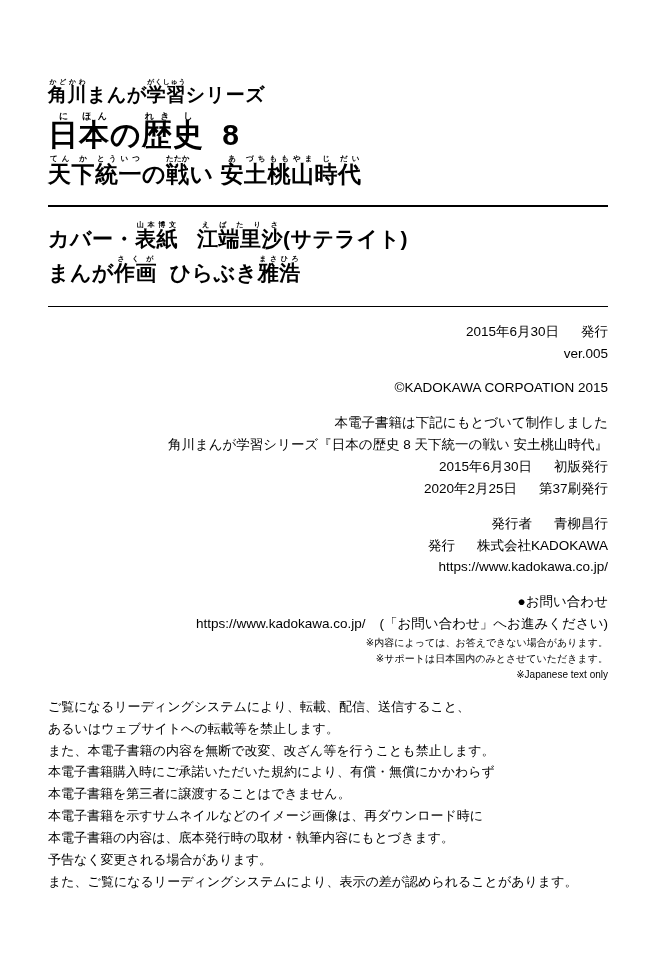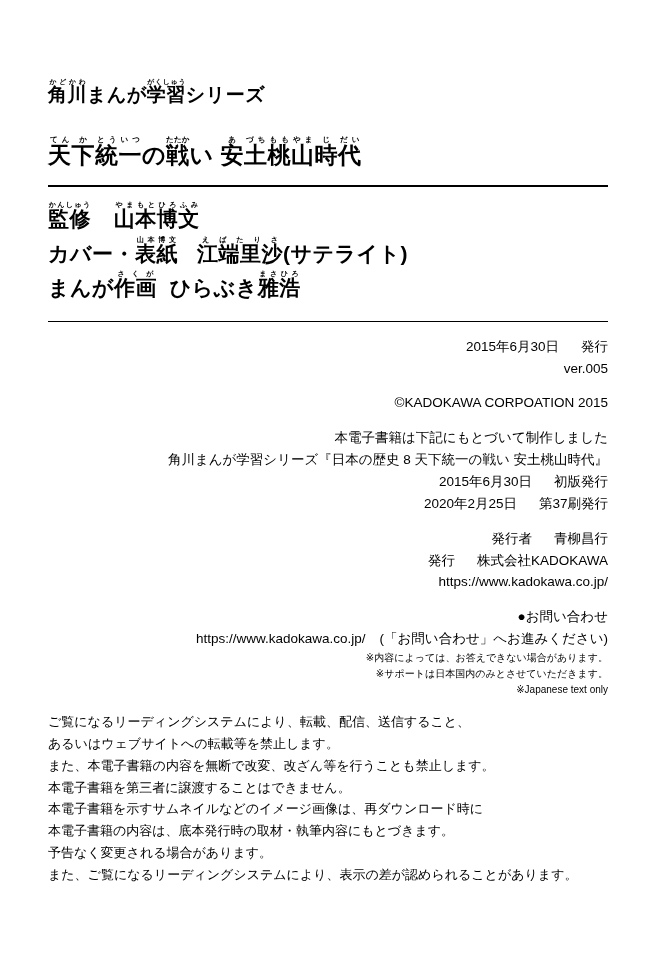--- a/index.html
+++ b/index.html
@@ -52,21 +52,21 @@
 
   
   ruby { ruby-position: over; }
   rt {
     font-size: 0.36em;
     font-weight: bold;
     letter-spacing: 0;
     line-height: 1;
   }
   .main-title rt { font-size: 0.30em; }
-  .sub-title rt { font-size: 0.33em; margin-top: 24px; }
+  .sub-title rt { font-size: 0.33em; }
 
   .rule {
     border: none;
     border-top: 2px solid #000;
     margin: 18px 0 14px 0;
     width: 100%;
   }
   .rule.thin {
     border-top: 1.5px solid #000;
     margin: 16px 0 14px 0;
@@ -105,31 +105,31 @@
 </head>
 <body>
 
 <div class="page">
   <div class="colophon">
 
     <div>
       <div class="series-line">
         <ruby>角<rt>かど</rt></ruby><ruby>川<rt>かわ</rt></ruby>まんが<ruby>学習<rt>がくしゅう</rt></ruby>シリーズ
       </div>
+      <div class="main-title">
+        <ruby>日<rt>に</rt></ruby><ruby>本<rt>ほん</rt></ruby>の<ruby>歴<rt>れき</rt></ruby><ruby>史<rt>し</rt></ruby>&nbsp;&nbsp;8
+      </div>
       <div class="sub-title">
         <ruby>天<rt>てん</rt></ruby><ruby>下<rt>か</rt></ruby><ruby>統<rt>とう</rt></ruby><ruby>一<rt>いつ</rt></ruby>の<ruby>戦<rt>たたか</rt></ruby>い&nbsp;<ruby>安<rt>あ</rt></ruby><ruby>土<rt>づち</rt></ruby><ruby>桃<rt>もも</rt></ruby><ruby>山<rt>やま</rt></ruby><ruby>時<rt>じ</rt></ruby><ruby>代<rt>だい</rt></ruby>
       </div>
     </div>
 
     <hr class="rule">
 
     <div class="credits">
-      <div class="credit-line">
-        <span class="label"><ruby>監修<rt>かんしゅう</rt></ruby></span>&nbsp;&nbsp;<ruby>山本博文<rt>やまもとひろふみ</rt></ruby>
-      </div>
       <div class="credit-line">
         カバー・<ruby>表紙<rt>山本博文</rt></ruby>&nbsp;&nbsp;&nbsp;<ruby>江端里沙<rt>えばたりさ</rt></ruby>(サテライト)
       </div>
       <div class="credit-line">
         まんが<ruby>作画<rt>さくが</rt></ruby>&nbsp;&nbsp;ひらぶき<ruby>雅浩<rt>まさひろ</rt></ruby>
       </div>
     </div>
 
     <hr class="rule thin">
 
@@ -174,20 +174,21 @@
         </div>
         <div class="small-note">※内容によっては、お答えできない場合があります。</div>
         <div class="small-note">※サポートは日本国内のみとさせていただきます。</div>
         <div class="small-note">※Japanese text only</div>
       </div>
 
       <div class="legal">
         <div>ご覧になるリーディングシステムにより、転載、配信、送信すること、</div>
         <div>あるいはウェブサイトへの転載等を禁止します。</div>
         <div>また、本電子書籍の内容を無断で改変、改ざん等を行うことも禁止します。</div>
+        <div>本電子書籍購入時にご承諾いただいた規約により、有償・無償にかかわらず</div>
         <div>本電子書籍を第三者に譲渡することはできません。</div>
         <div>本電子書籍を示すサムネイルなどのイメージ画像は、再ダウンロード時に</div>
         <div>本電子書籍の内容は、底本発行時の取材・執筆内容にもとづきます。</div>
         <div>予告なく変更される場合があります。</div>
         <div>また、ご覧になるリーディングシステムにより、表示の差が認められることがあります。</div>
       </div>
 
     </div>
   </div>
 </div>

